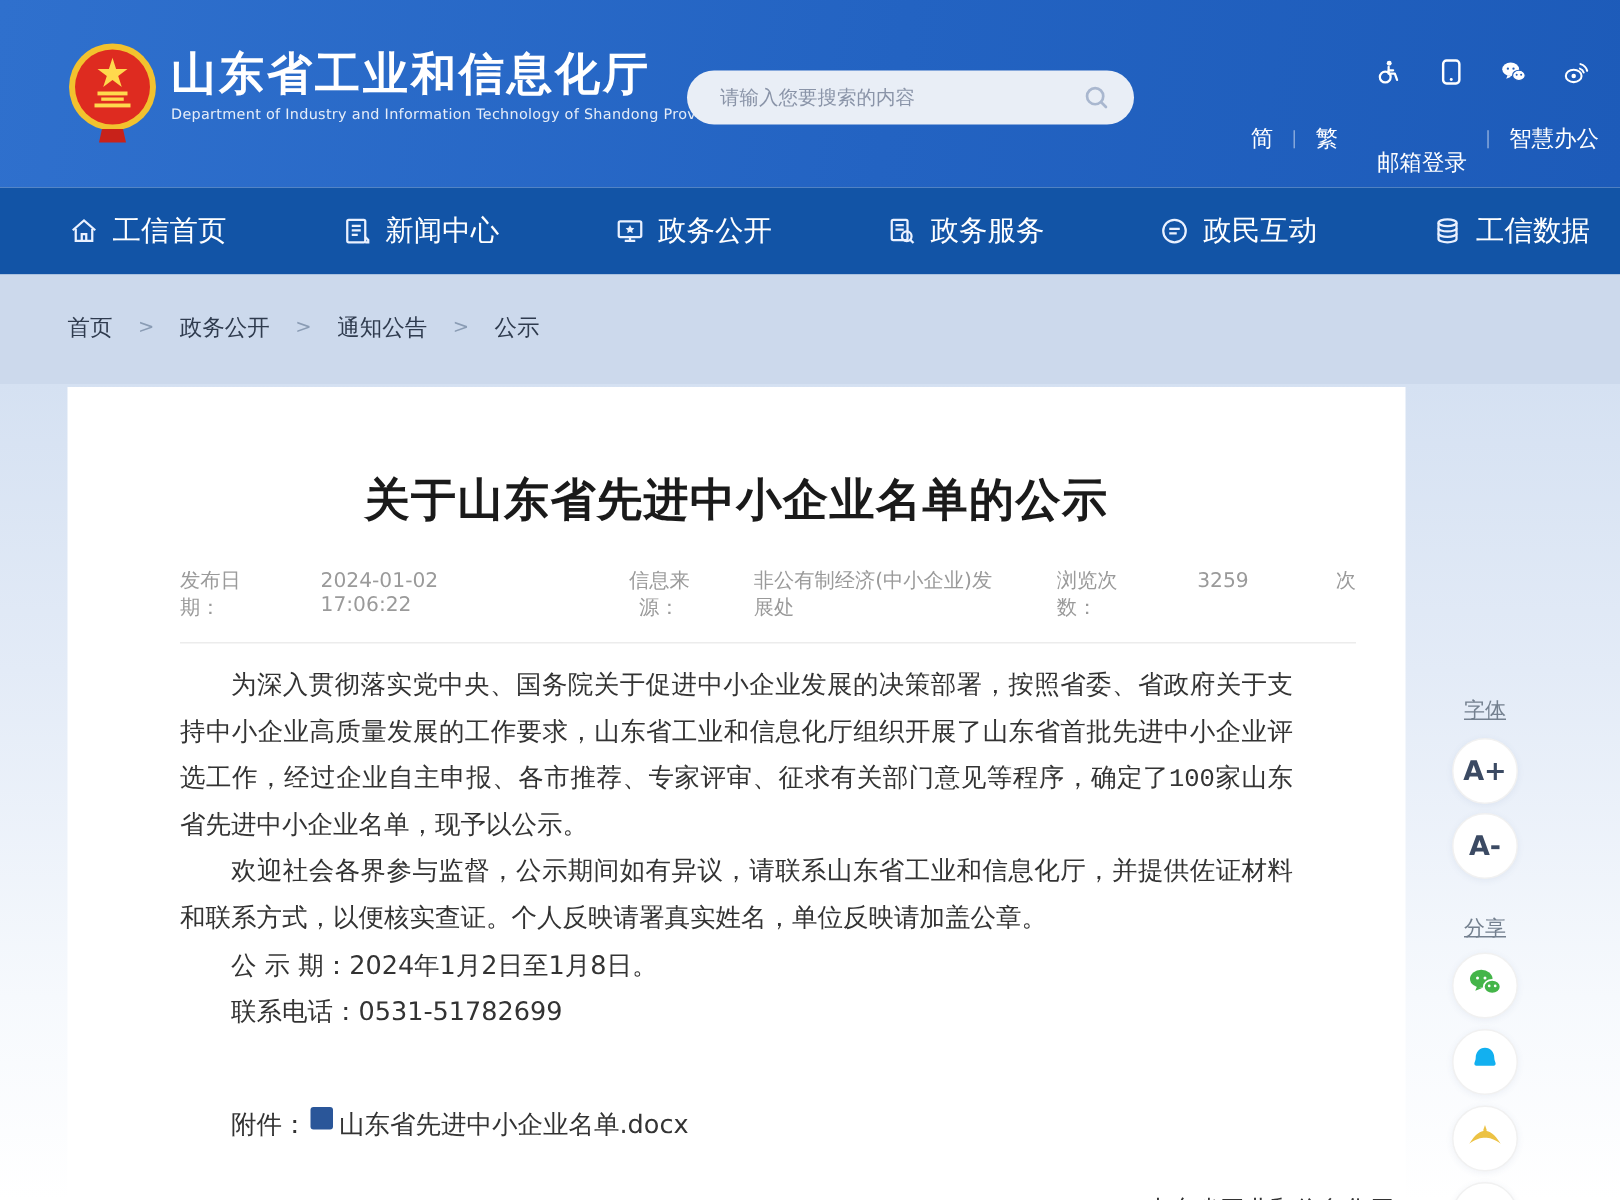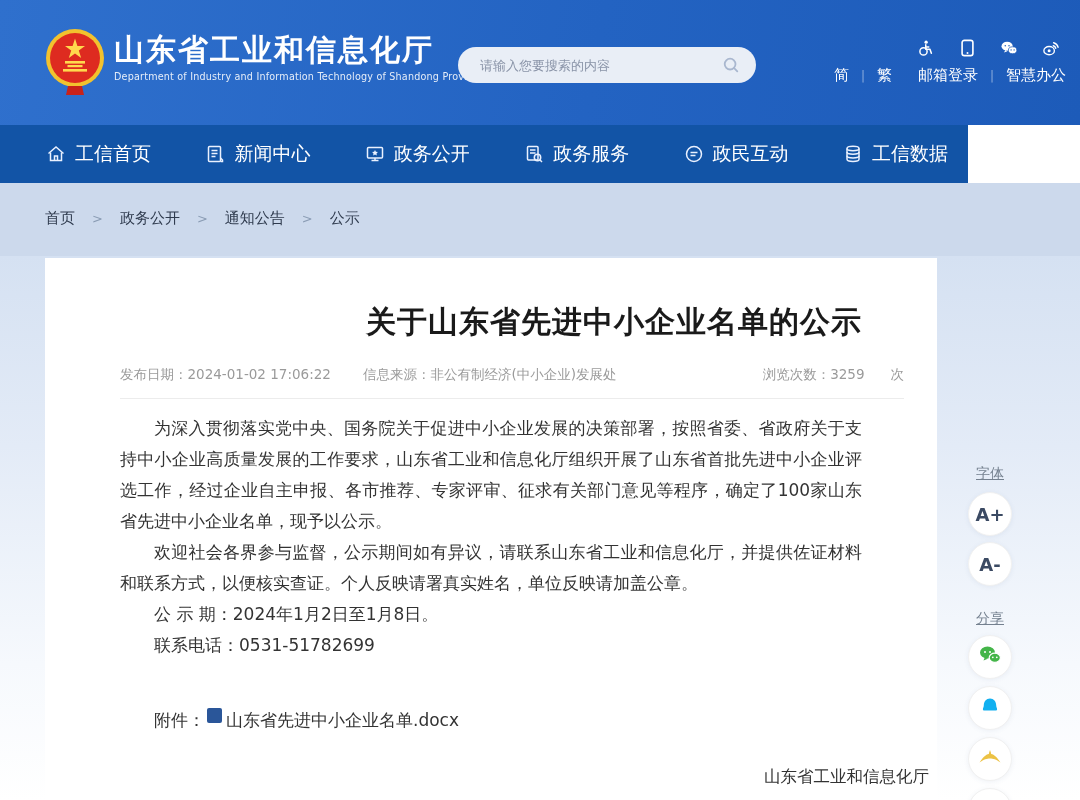--- a/index.html
+++ b/index.html
@@ -29,57 +29,57 @@
   }
   .searchbox input::placeholder { color:#8a94a8; }
   .search-btn { width:34px; height:36px; display:flex; align-items:center; justify-content:flex-start; cursor:pointer; }
   .util-icons { position:absolute; top:39px; right:20px; display:flex; gap:24px; align-items:center; }
   .util-icons .uicon { width:18px; height:18px; display:flex; align-items:center; justify-content:center; cursor:pointer; }
   .util-links {
     position:absolute; top:66px; right:14px; display:flex; align-items:center;
     color:#fff; font-size:15px; gap:12px;
   }
   .util-links .sep { color:rgba(255,255,255,.45); font-size:12px; }
-  .util-links .wide { margin-left:14px; }
+  .util-links .wide { margin-left:14px;margin-top:33px; }
   .ulink { cursor:pointer; }
   
   .nav {
-    position:absolute; top:125px; left:0; width:968px; height:58px;
+    position:absolute; top:125px; left:0; width:1080px; height:58px;
     background:#1254a6; display:flex; align-items:center;
     justify-content:space-between; padding:0 20px 0 46px;
   }
   .nav-item { display:flex; align-items:center; gap:9px; color:#fff; font-size:19px; cursor:pointer; }
   .nav-item svg { display:block; }
   
   .crumbbar { position:absolute; top:183px; left:0; width:1080px; height:73px; background:#ccd9ec; }
   .crumbs { position:absolute; left:45px; top:26px; display:flex; align-items:center; gap:17px; font-size:15px; color:#2f3b4e; }
   .crumbs .csep { color:#8a9cb4; font-size:13px; }
   .crumb { cursor:pointer;text-align:right; }
   
   .content {
     position:absolute; top:256px; left:0; width:1080px; height:544px;
     background:linear-gradient(180deg,#d5e1f2 0%,#e3ebf7 35%,#f6f9fd 75%,#ffffff 100%);
   }
   .card {
     position:absolute; left:45px; top:2px; width:892px; height:560px;
     background:#fff; padding:46px 75px 0;
   }
   .art-title {
-    margin:0; text-align:right; font-size:30px; font-weight:900;
+    margin:12px; text-align:center; font-size:30px; font-weight:900;
     color:#1a1a1a; letter-spacing:1px; line-height:36px;
   }
   .meta {
     margin:26px -42px 0 0; display:flex; align-items:baseline;
-    font-size:13.5px; color:#9a9a9a; padding-bottom:14px; border-bottom:1px solid #ececec;
+    font-size:13.5px; color:#9a9a9a; padding-bottom:14px; border-bottom:1px solid #ececec;gap:32px;
   }
   .meta .m-src { margin-left:32px;text-align:center; }
   .meta .m-views { margin-left:auto; }
   .meta .m-unit { margin-left:26px; }
   .body-text { margin-top:14px; font-size:17px; line-height:31px; color:#333; text-align:justify; }
-  .body-text p { margin:0; text-indent:2em; }
+  .body-text p { margin:0; text-indent:2em;font-family:Liberation Mono, monospace; }
   .cline { text-indent:2em; }
   .attach-row { margin-top:44px; font-size:17px; line-height:31px; color:#333; text-indent:2em; }
   .word-icon {
     display:inline-block; width:15px; height:15px; background:#2a5699; color:#fff;
     border-radius:2px; font-size:10px; font-weight:bold; line-height:15px;
     text-align:center; vertical-align:7px; margin:0 4px 0 2px;
   }
   .attach-link { cursor:pointer; }
   .sig { margin-top:26px; font-size:16.5px; line-height:30px; color:#333; text-align:right; }
   .sig div { margin-right:-67px; }

